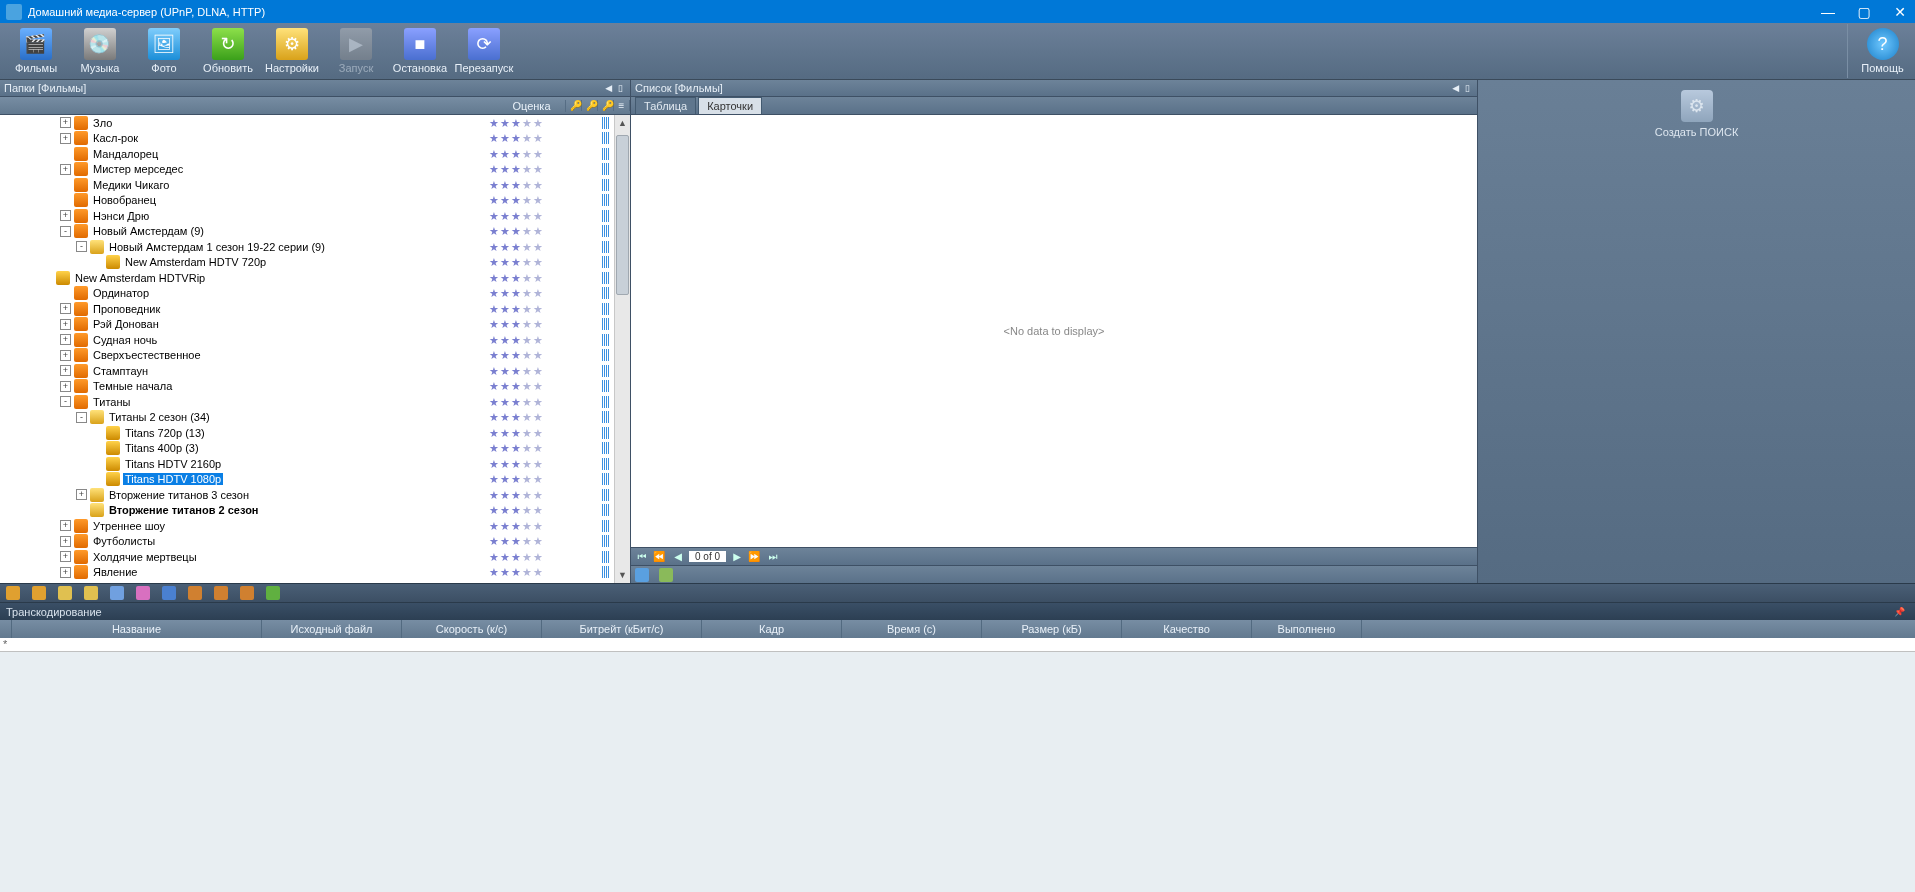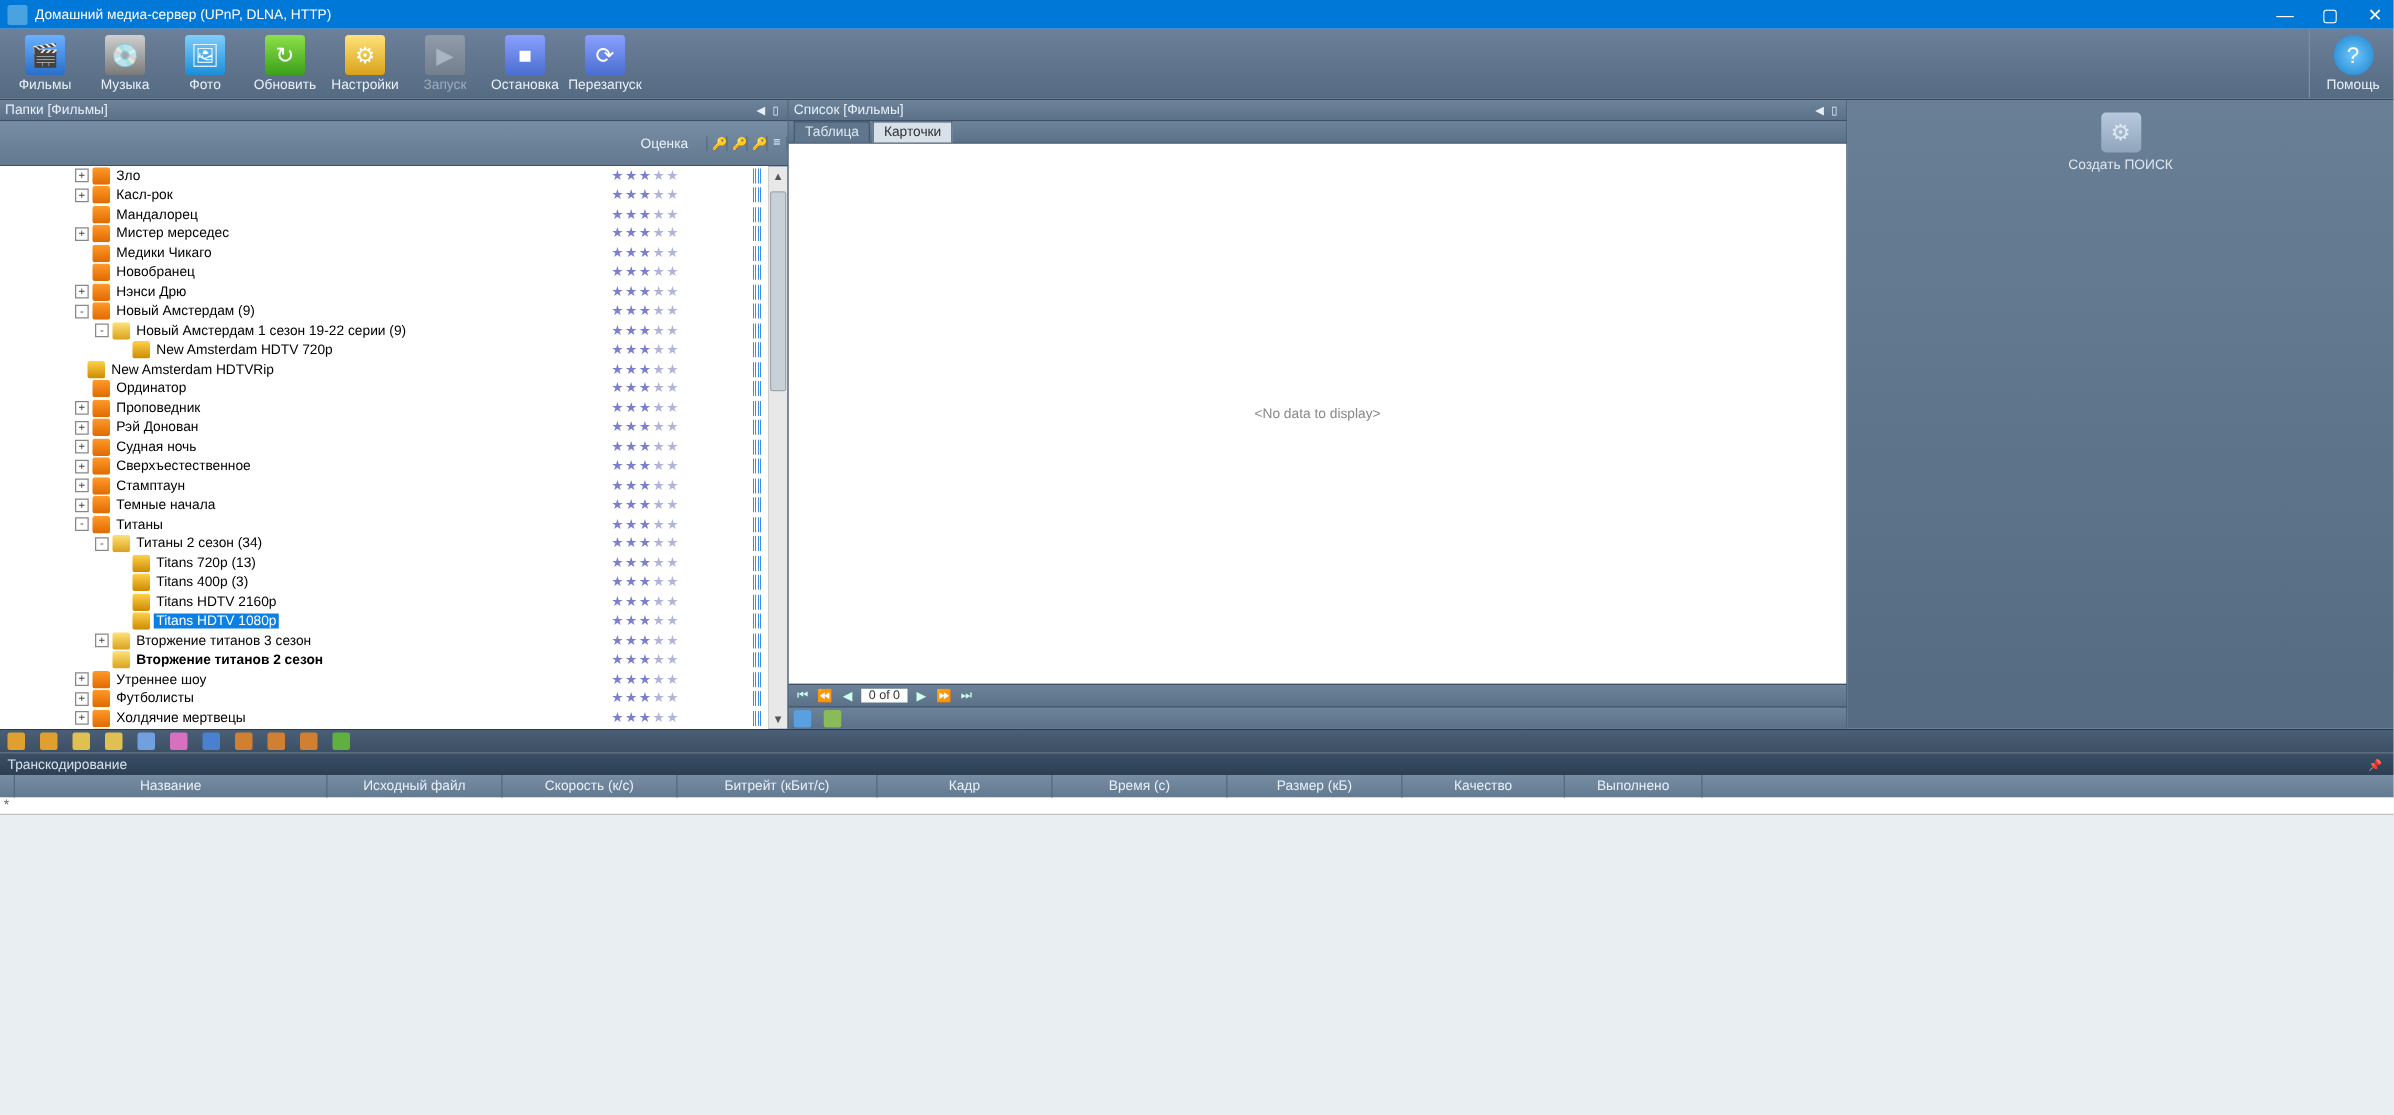--- a/index.html
+++ b/index.html
@@ -30,21 +30,21 @@
 .main-row { display: flex; height: 503px; }
 .panel { display: flex; flex-direction: column; background: #6c8099; }
 .panel-left { width: 631px; border-right: 1px solid #3e5065; }
 .panel-right { width: 847px; border-right: 1px solid #3e5065; }
 .panel-side { width: 80px; flex:1; }
 
 .panel-header { background: linear-gradient(#6d8399,#5a7189); height: 17px; color: #e6eef6; display: flex; align-items: center; padding: 0 4px; border-bottom:1px solid #3e5065;}
 .panel-header .ph-title { flex:1; }
 .ph-arrow { font-size:9px; cursor:pointer; padding:0 3px;}
 
-.tree-header { background: linear-gradient(#778da3,#62798f); height: 36px; display:flex; align-items:center; border-bottom:1px solid #3e5065;}
+.tree-header { background: linear-gradient(#778da3,#62798f); height: 18px; display:flex; align-items:center; border-bottom:1px solid #3e5065;}
 .th-col { color:#e8f0f8; text-align:center; border-right:1px solid #566d84; padding:0 4px; }
 .th-name { flex:1; }
 .th-rating { width:68px; }
 .th-icon { width:16px; font-size:10px;}
 
 .tree-body { background: #fff; flex:1; overflow-y:auto; position:relative; }
 .tree-row { display:flex; align-items:center; height:15.5px; white-space:nowrap; }
 .tree-row.selected .tree-label { background:#0a7fe5; color:#fff; }
 .tree-label-wrap { flex:1; display:flex; align-items:center; overflow:hidden;}
 .tree-label { padding: 0 2px; }
@@ -357,21 +357,21 @@
               <span class="star">★</span>
             </div>
             <div style="width: 16px;"></div>
             <div style="width: 16px;"></div>
             <div style="width: 16px;"></div>
             <div class="stripe-cell">
               <div class="blue-stripe"></div>
             </div>
           </div>
           <div class="tree-row">
-            <div class="tree-label-wrap" style="padding-left: 56px;">
+            <div class="tree-label-wrap" style="padding-left: 42px;">
               <span style="width: 14px; display: inline-block;"></span>
               <span class="node-icon item-icon"></span>
               <span class="tree-label">New Amsterdam  HDTVRip</span>
             </div>
             <div class="rating-cell">
               <span class="star on">★</span>
               <span class="star on">★</span>
               <span class="star on">★</span>
               <span class="star">★</span>
               <span class="star">★</span>

